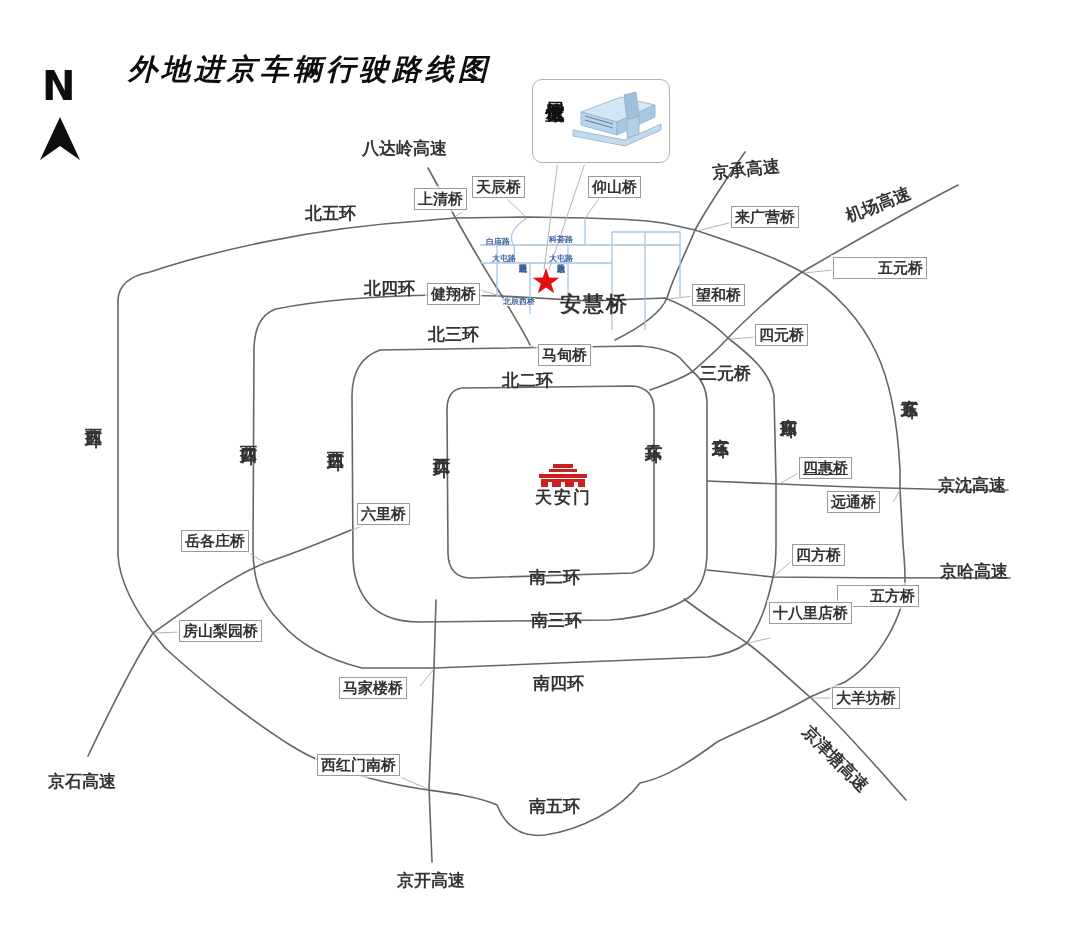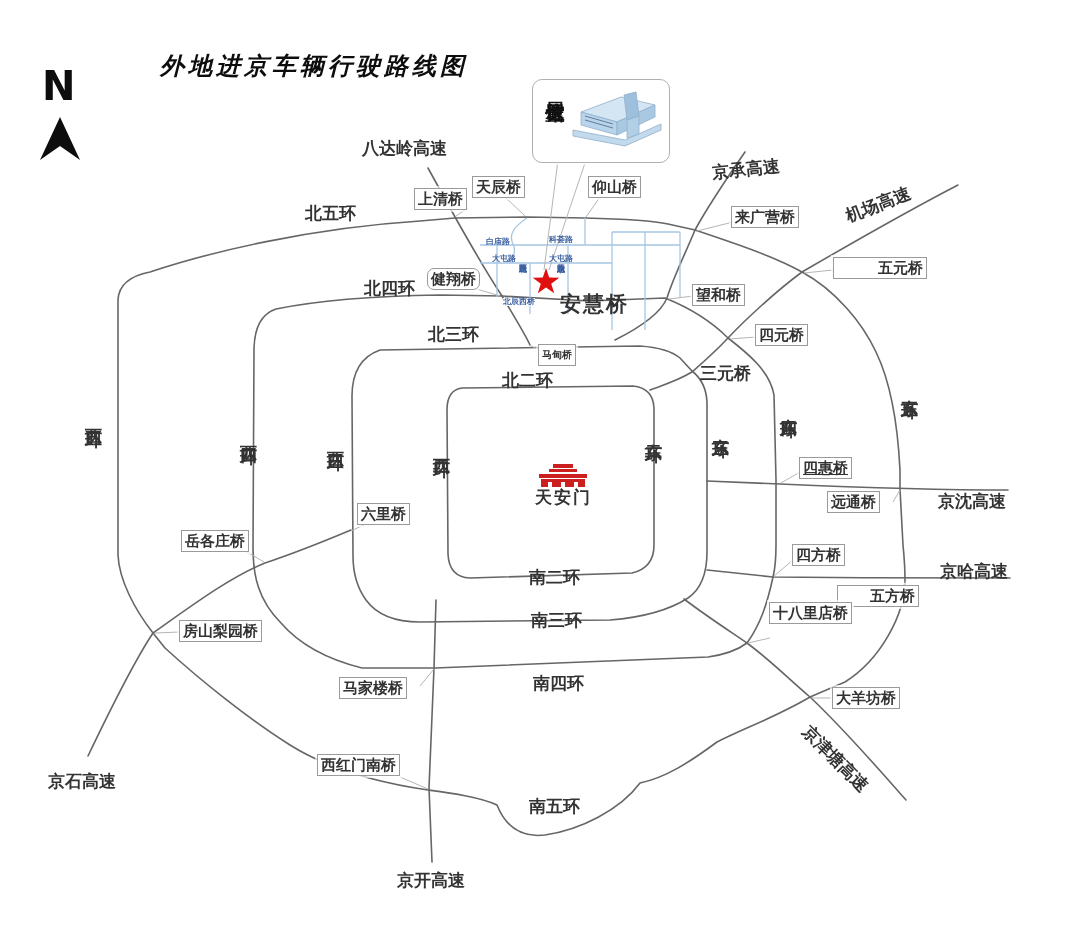--- a/index.html
+++ b/index.html
@@ -1,20 +1,20 @@
 <!DOCTYPE html>
 <html><head>
 <meta charset="utf-8">
 <style>
   html,body{margin:0;padding:0;background:#ffffff;}
   .canvas{position:relative;width:1067px;height:929px;background:#ffffff;overflow:hidden;
           font-family:"DejaVu Sans","Liberation Sans",sans-serif;color:#333;}
   svg.map{position:absolute;left:0;top:0;}
-  .map-title{position:absolute;left:128px;top:50px;font-size:24px;font-weight:bold;font-style:italic;
-             letter-spacing:4px;color:#0d0d0d;white-space:nowrap;margin-left:32px;}
+  .map-title{position:absolute;left:128px;top:50px;font-size:29px;font-weight:bold;font-style:italic;
+             letter-spacing:4px;color:#0d0d0d;white-space:nowrap;}
   .compass-n{position:absolute;left:42px;top:66px;font-size:40px;font-weight:bold;color:#0d0d0d;line-height:1;}
   
   .bx{position:absolute;background:#fff;border:1px solid #9a9a9a;padding:0 3px;line-height:20px;
       font-size:15px;font-weight:bold;color:#333;white-space:nowrap;box-shadow:0 0 0 2px rgba(255,255,255,.65);}
   
   .pl{position:absolute;font-size:17px;font-weight:bold;color:#333;white-space:nowrap;line-height:1.1;}
   .big{font-size:21px;letter-spacing:2px;}
   
   .vt{position:absolute;writing-mode:vertical-rl;text-orientation:upright;font-size:17px;font-weight:bold;
       color:#333;letter-spacing:2px;line-height:1;}
@@ -139,22 +139,22 @@
     </svg>
   </div>
 
   <div class="bx" style="left:414px;top:188px;">上清桥</div>
   <div class="bx" style="left:472px;top:176px;">天辰桥</div>
   <div class="bx" style="left:588px;top:176px;">仰山桥</div>
   <div class="bx" style="left:731px;top:206px;">来广营桥</div>
   <div class="bx" style="left:833px;top:257px;padding-left:44px;">五元桥</div>
   <div class="bx" style="left:692px;top:284px;">望和桥</div>
   <div class="bx" style="left:755px;top:324px;">四元桥</div>
-  <div class="bx" style="left:427px;top:268px;border-radius:7px;">健翔桥</div>
-  <div class="bx" style="left:538px;top:344px;font-size:10px;">马甸桥</div>
+  <div class="bx" style="left:427px;top:283px;">健翔桥</div>
+  <div class="bx" style="left:538px;top:344px;font-size:15px;">马甸桥</div>
   <div class="bx" style="left:799px;top:457px;text-decoration:underline;">四惠桥</div>
   <div class="bx" style="left:827px;top:491px;">远通桥</div>
   <div class="bx" style="left:792px;top:544px;">四方桥</div>
   <div class="bx" style="left:837px;top:585px;padding-left:32px;">五方桥</div>
   <div class="bx" style="left:769px;top:602px;">十八里店桥</div>
   <div class="bx" style="left:832px;top:687px;">大羊坊桥</div>
   <div class="bx" style="left:357px;top:503px;">六里桥</div>
   <div class="bx" style="left:181px;top:530px;">岳各庄桥</div>
   <div class="bx" style="left:179px;top:620px;">房山梨园桥</div>
   <div class="bx" style="left:339px;top:677px;">马家楼桥</div>
@@ -177,21 +177,21 @@
   <div class="vt" style="left:327px;top:438px;">西三环</div>
   <div class="vt" style="left:433px;top:445px;">西二环</div>
   <div class="vt" style="left:645px;top:430px;">东二环</div>
   <div class="vt" style="left:712px;top:425px;">东三环</div>
   <div class="vt" style="left:780px;top:405px;">东四环</div>
   <div class="vt" style="left:901px;top:386px;">东五环</div>
 
   <div class="pl" style="left:362px;top:139px;">八达岭高速</div>
   <div class="pl" style="left:712px;top:160px;transform:rotate(-6deg);">京承高速</div>
   <div class="pl" style="left:843px;top:208px;transform:rotate(-21deg);transform-origin:0 0;">机场高速</div>
-  <div class="pl" style="left:938px;top:492px;">京沈高速</div>
+  <div class="pl" style="left:938px;top:476px;">京沈高速</div>
   <div class="pl" style="left:940px;top:562px;">京哈高速</div>
   <div class="pl" style="left:812px;top:722px;transform:rotate(45deg);transform-origin:0 0;">京津塘高速</div>
   <div class="pl" style="left:48px;top:772px;">京石高速</div>
   <div class="pl" style="left:397px;top:871px;">京开高速</div>
 
   <div class="pl" style="left:535px;top:488px;letter-spacing:2px;">天安门</div>
 
   <div class="st" style="left:486px;top:238px;">白庙路</div>
   <div class="st" style="left:549px;top:236px;">科荟路</div>
   <div class="st" style="left:492px;top:255px;">大屯路</div>

